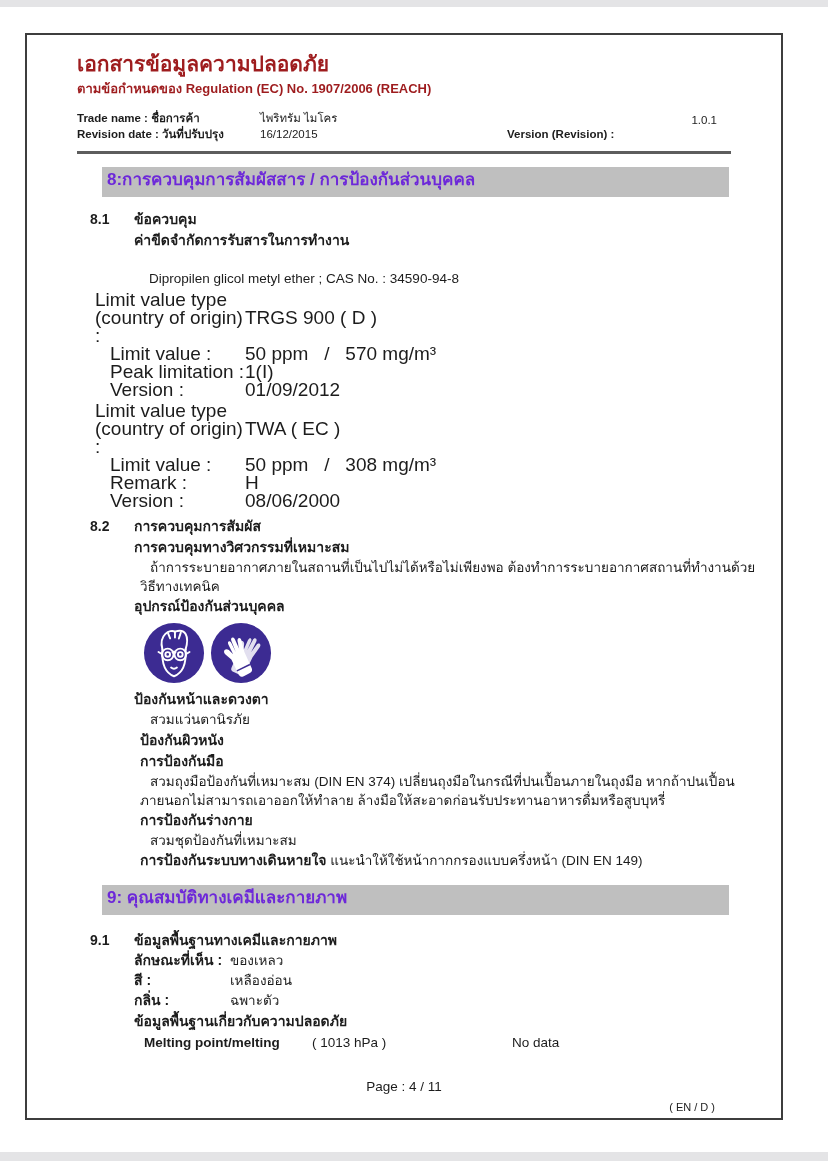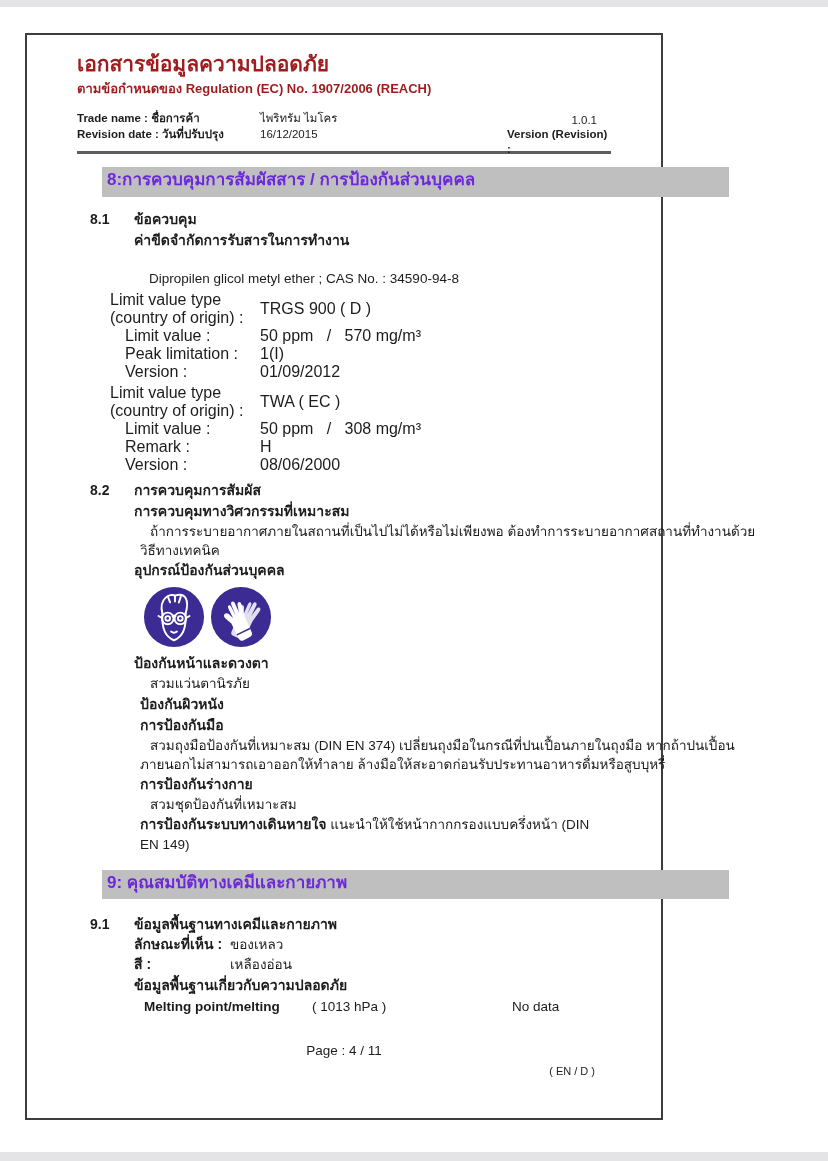--- a/index.html
+++ b/index.html
@@ -8,21 +8,21 @@
     position:relative;
     background:#ffffff;
     font-family:"Liberation Sans","DejaVu Sans",sans-serif;
     color:#1c1c1c;
     overflow:hidden;
   }
   .edge-strip { position:absolute; left:0; width:828px; background:#e4e4e6; }
   .edge-strip.top { top:0; height:7px; }
   .edge-strip.bottom { bottom:0; height:9px; }
   .frame {
-    position:absolute; top:33px; left:25px; width:638px; height:1087px;
+    position:absolute; top:33px; left:25px; width:758px; height:1087px;
     border:2px solid #3d3d3d; background:#ffffff;
     padding:15px 50px 0 50px;
   }
   .doc-title { font-size:21px; font-weight:bold; color:#9e1c1e; line-height:1.3; }
   .doc-subtitle { font-size:13px; font-weight:bold; color:#9e1c1e; line-height:1.4; margin-top:3px; }
   .meta { margin-top:13px; position:relative; font-size:11.5px; line-height:15.5px; }
   .meta-row { display:flex; }
   .meta-label { width:183px; font-weight:bold; }
   .meta-version-label { position:absolute; top:15.5px; left:430px; font-weight:bold; }
   .meta-version-value { position:absolute; top:2px; right:14px; }
@@ -34,21 +34,21 @@
   }
   .sec-bar.s8 { margin-top:13px; }
   .sec-bar.s9 { margin-top:14px; }
   .num-row { margin-left:13px; margin-top:12px; font-size:14px; font-weight:bold; line-height:1.5; display:flex; }
   .num-row .num { width:44px; }
   .sub-bold { margin-left:57px; font-size:14px; font-weight:bold; line-height:1.5; }
   .sub-bold2 { margin-left:63px; font-size:14px; font-weight:bold; line-height:1.5; }
   .plain { margin-left:73px; font-size:13.5px; line-height:1.42; }
   .hang { padding-left:63px; text-indent:10px; margin-left:0; width:690px; }
   .substance { margin-top:19px; margin-left:72px; font-size:13.5px; line-height:18px; }
-  .limit-table { margin-left:33px; margin-top:3px; font-size:16px; }
+  .limit-table { margin-left:18px; margin-top:3px; font-size:19px; }
   .lt-row { display:flex; line-height:18px; }
   .lt-row.wrap2 { margin-top:2px; }
   .lt-label { width:150px; }
   .lt-label.inner { padding-left:15px; }
   .lt-value { white-space:pre-wrap; }
   .lt-row.wrap2 .lt-value { align-self:center; }
   .ppe-icons { margin-left:66px; margin-top:5px; display:flex; gap:5px; }
   .ppe-icons svg { display:block; }
   .mixed-line { margin-left:63px; font-size:13.5px; line-height:1.5; }
   .mixed-line .lead { font-weight:bold; font-size:14px; }
@@ -192,20 +192,24 @@
   </div>
 
   <div class="prop-row">
     <span class="prop-label">ลักษณะที่เห็น :</span>
     <span>ของเหลว</span>
   </div>
   <div class="prop-row">
     <span class="prop-label">สี :</span>
     <span>เหลืองอ่อน</span>
   </div>
+  <div class="prop-row">
+    <span class="prop-label">กลิ่น :</span>
+    <span>ฉพาะตัว</span>
+  </div>
   <div class="sub-bold" style="margin-left:57px;">ข้อมูลพื้นฐานเกี่ยวกับความปลอดภัย</div>
   <div class="melting-row">
     <span class="melting-label">Melting point/melting</span>
     <span class="melting-cond">( 1013 hPa )</span>
     <span>No data</span>
   </div>
 
   <div class="footer-page">Page : 4 / 11</div>
   <div class="footer-lang">( EN / D )</div>
 

